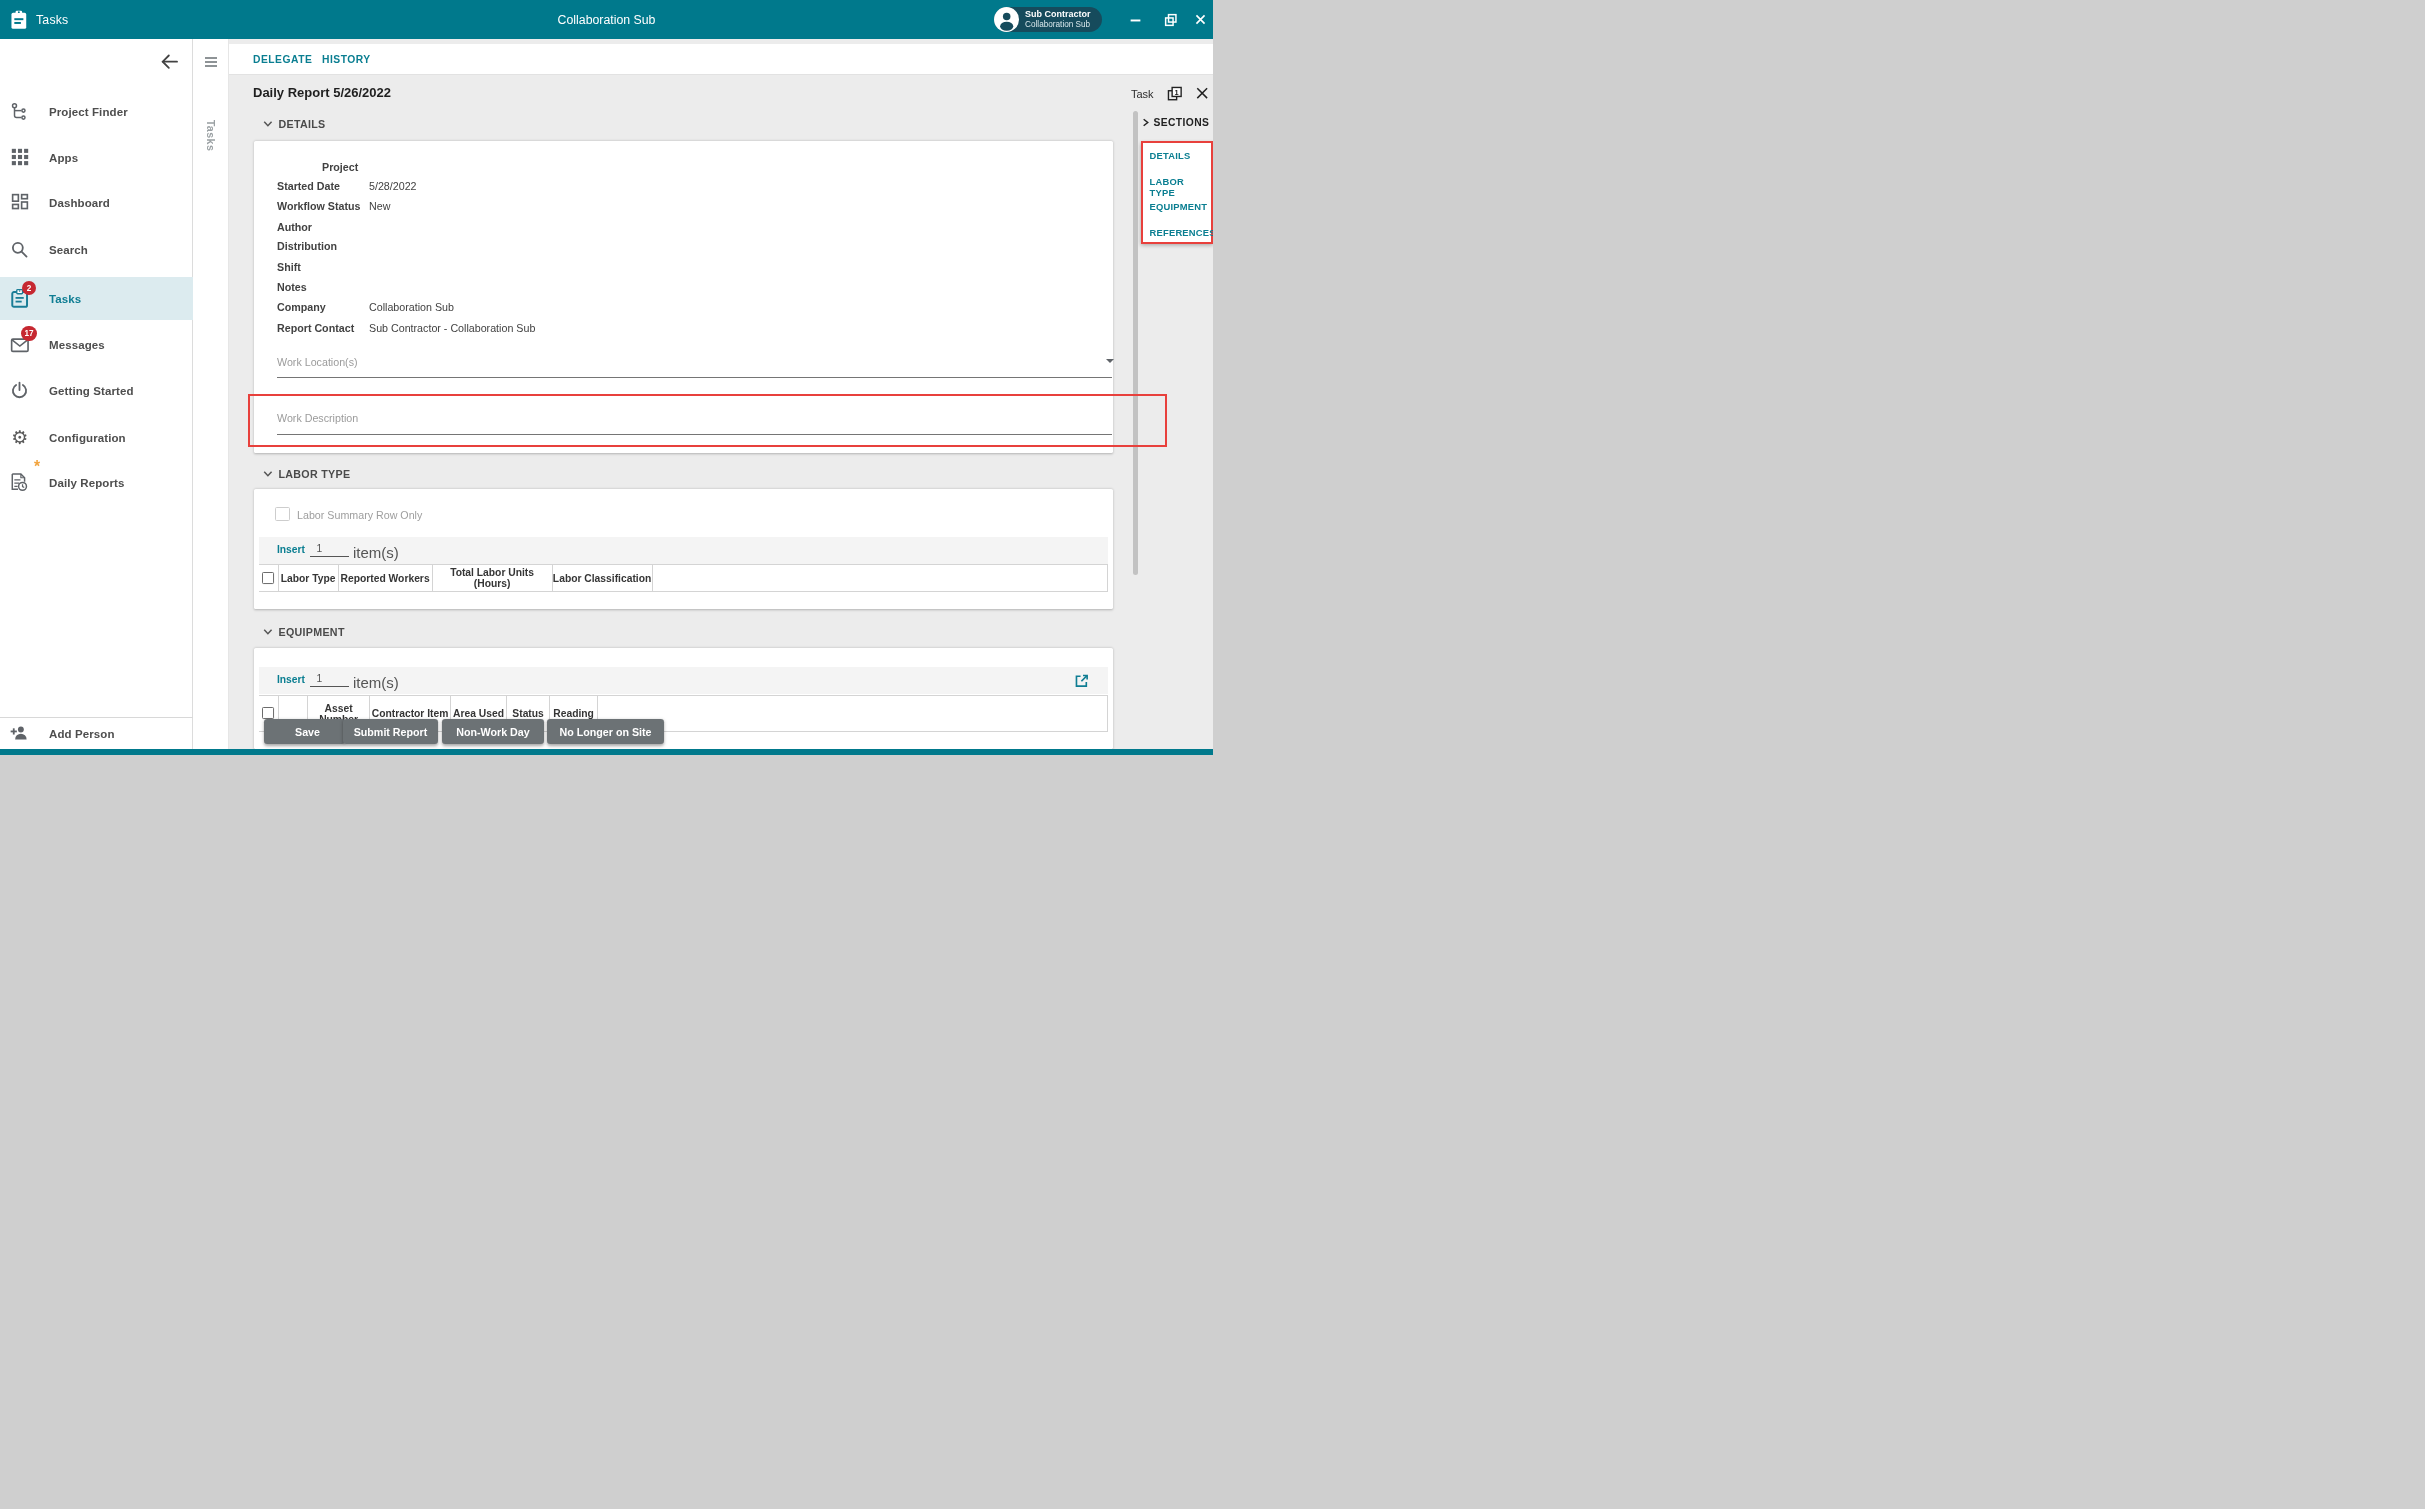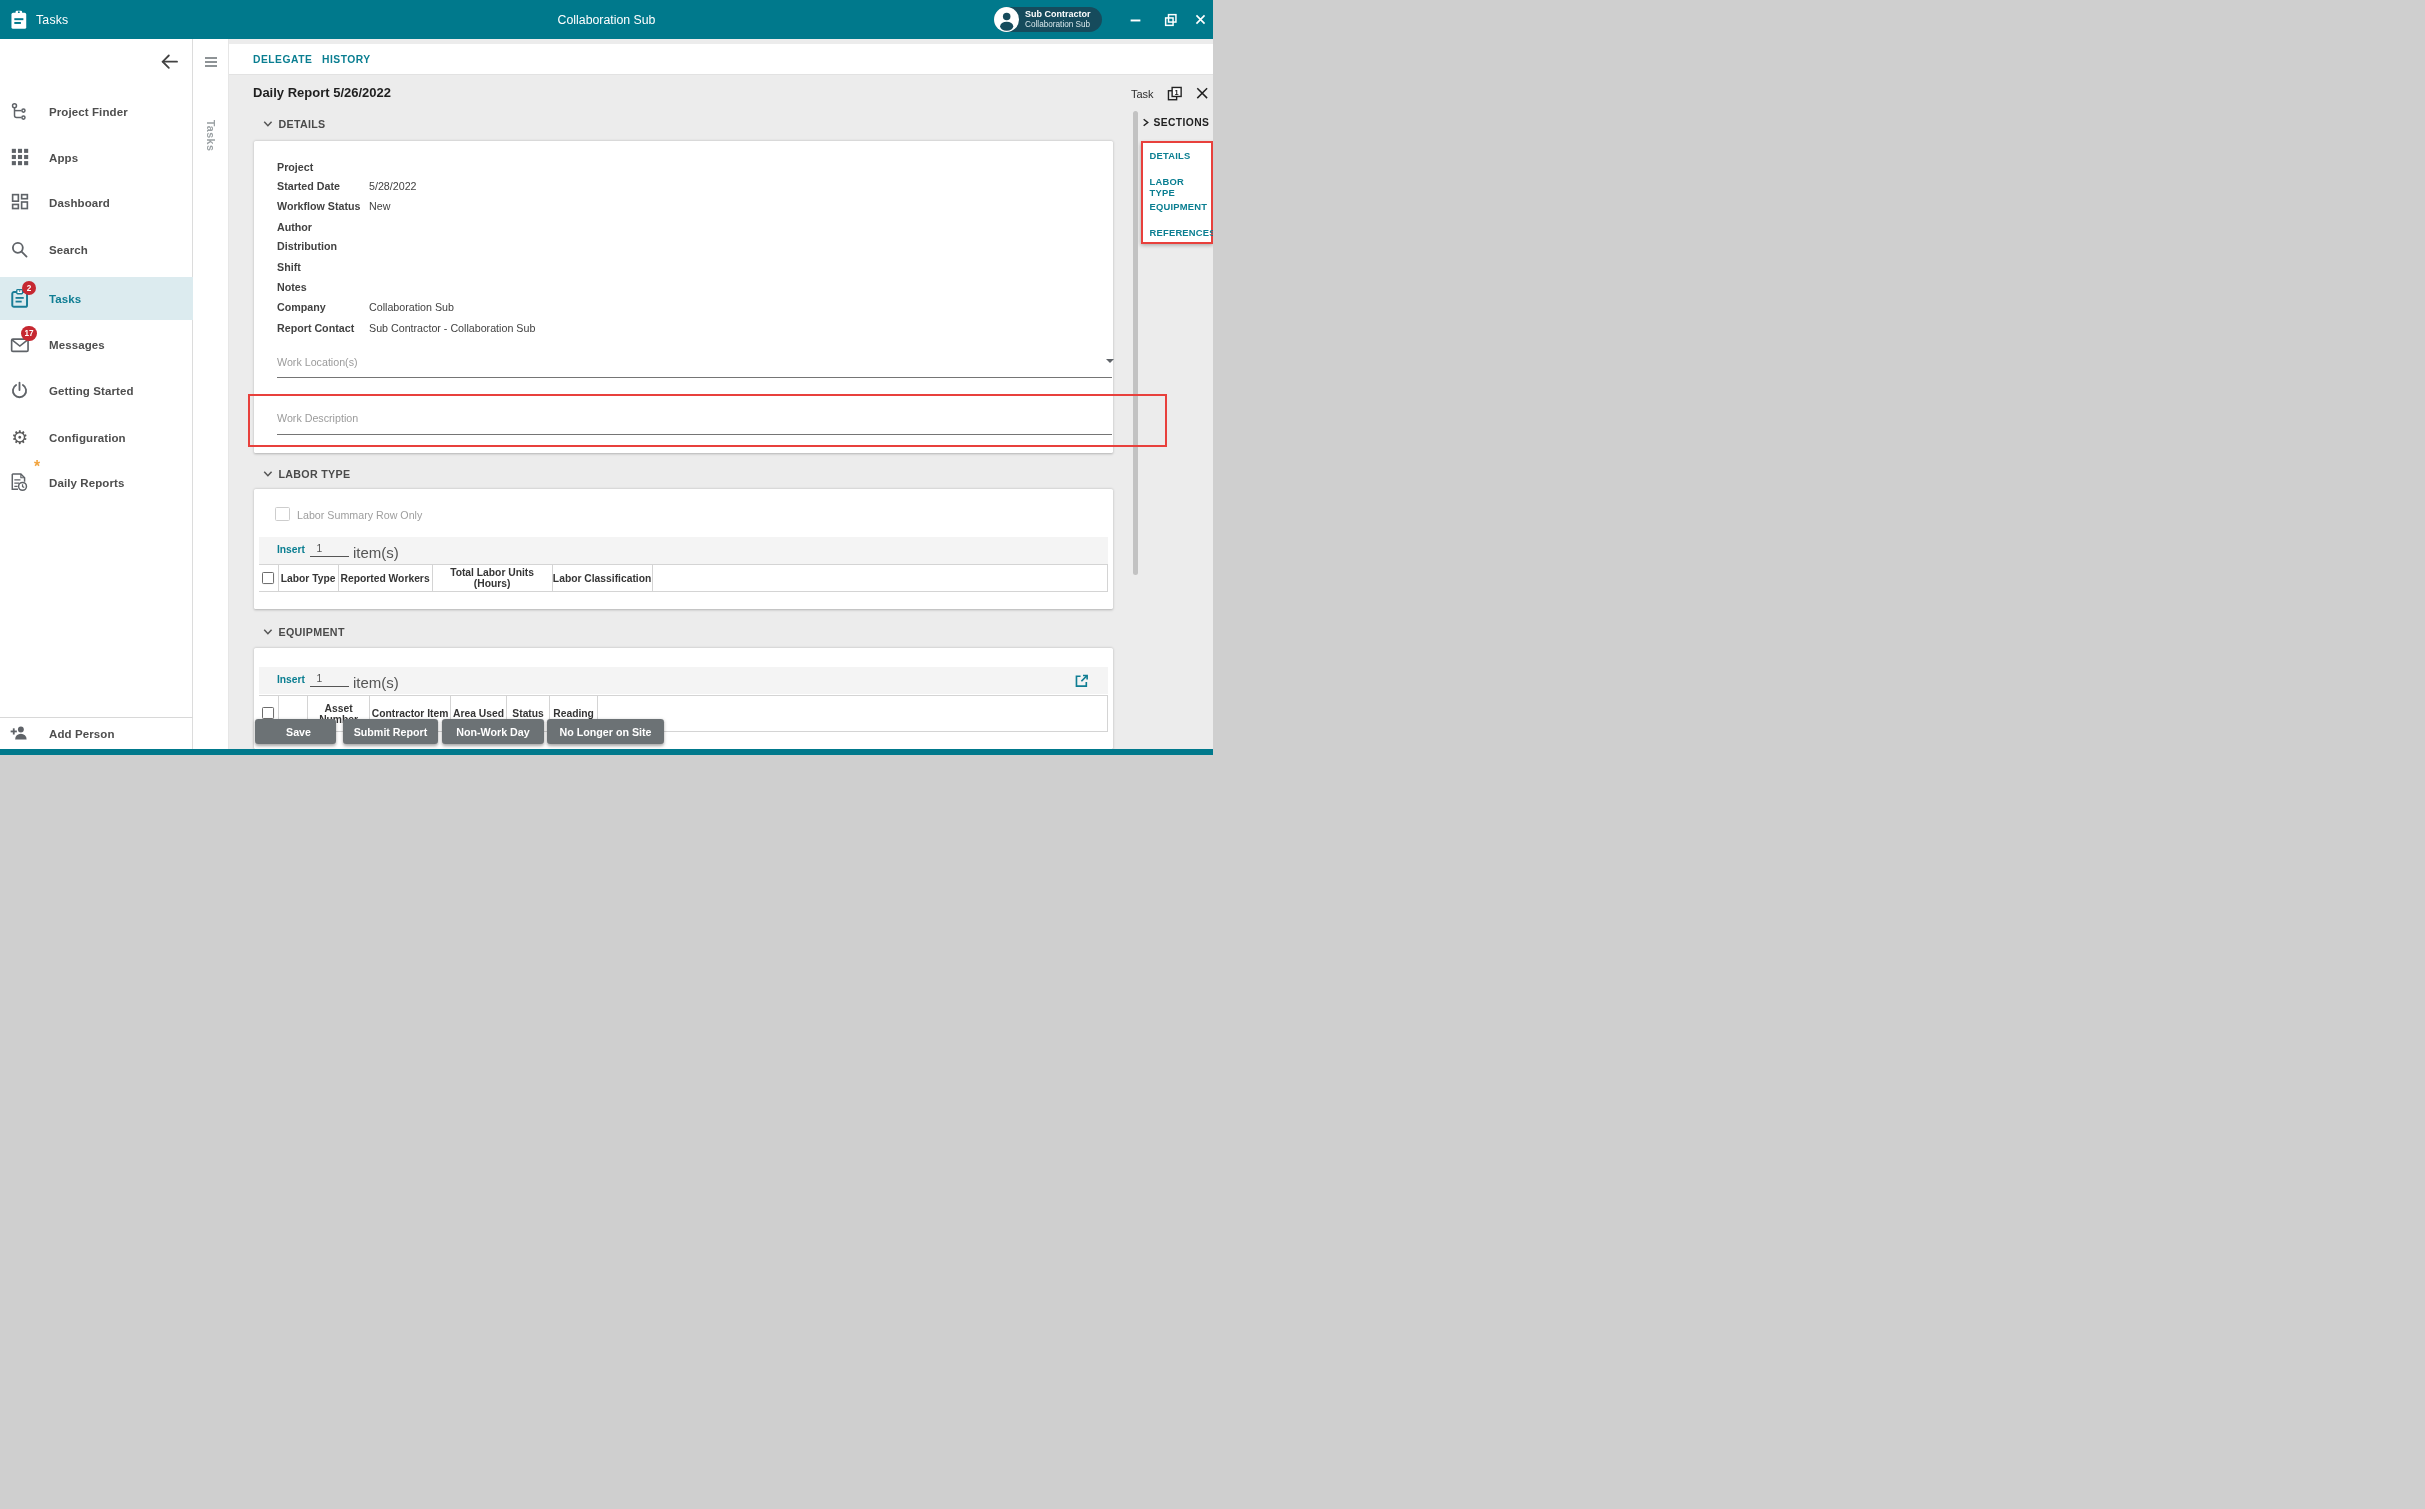--- a/index.html
+++ b/index.html
@@ -318,21 +318,21 @@
   </div>
 
   <span class="abs sec-header" style="left:263px;top:118px;">
     <svg width="9.8" height="7.4" viewBox="0 0 12 9" style="margin-right:5.7px;">
       <path d="M1.5 2 L6 7 L10.5 2" fill="none" stroke="#555" stroke-width="1.8"></path>
     </svg>
     <span>DETAILS</span>
   </span>
 
   <div class="abs card" style="left:254px;top:141px;width:859px;height:312px;">
-    <span class="fld-label" style="top:19.7px;">Project</span>
+    <span class="fld-label" style="top:19.7px;margin-left:45px;">Project</span>
     <span class="fld-value" style="top:19.7px;"></span>
     <span class="fld-label" style="top:39px;">Started Date</span>
     <span class="fld-value" style="top:39px;">5/28/2022</span>
     <span class="fld-label" style="top:59px;">Workflow Status</span>
     <span class="fld-value" style="top:59px;">New</span>
     <span class="fld-label" style="top:80px;">Author</span>
     <span class="fld-value" style="top:80px;"></span>
     <span class="fld-label" style="top:99px;">Distribution</span>
     <span class="fld-value" style="top:99px;"></span>
     <span class="fld-label" style="top:120px;">Shift</span>
@@ -413,20 +413,20 @@
       <span class="th" style="width:43px;">Status</span>
       <span class="th" style="width:48px;">Reading</span>
       <span class="th" style="flex:1;"></span>
     </div>
   </div>
 
   <div class="abs red-box" style="left:248px;top:394px;width:919px;height:53px;z-index:30;"></div>
 
   <div class="abs scroll-thumb"></div>
 
-  <button class="action-btn" style="left:255px;width:81px;padding-left:12px;">Save</button>
+  <button class="action-btn" style="left:264px;width:81px;padding-left:12px;">Save</button>
   <button class="action-btn" style="left:343px;width:95px;">Submit Report</button>
   <button class="action-btn" style="left:442px;width:102px;">Non-Work Day</button>
   <button class="action-btn" style="left:547px;width:117px;">No Longer on Site</button>
 
   <div class="abs bottom-teal"></div>
 </div>
 
 
 </body></html>

